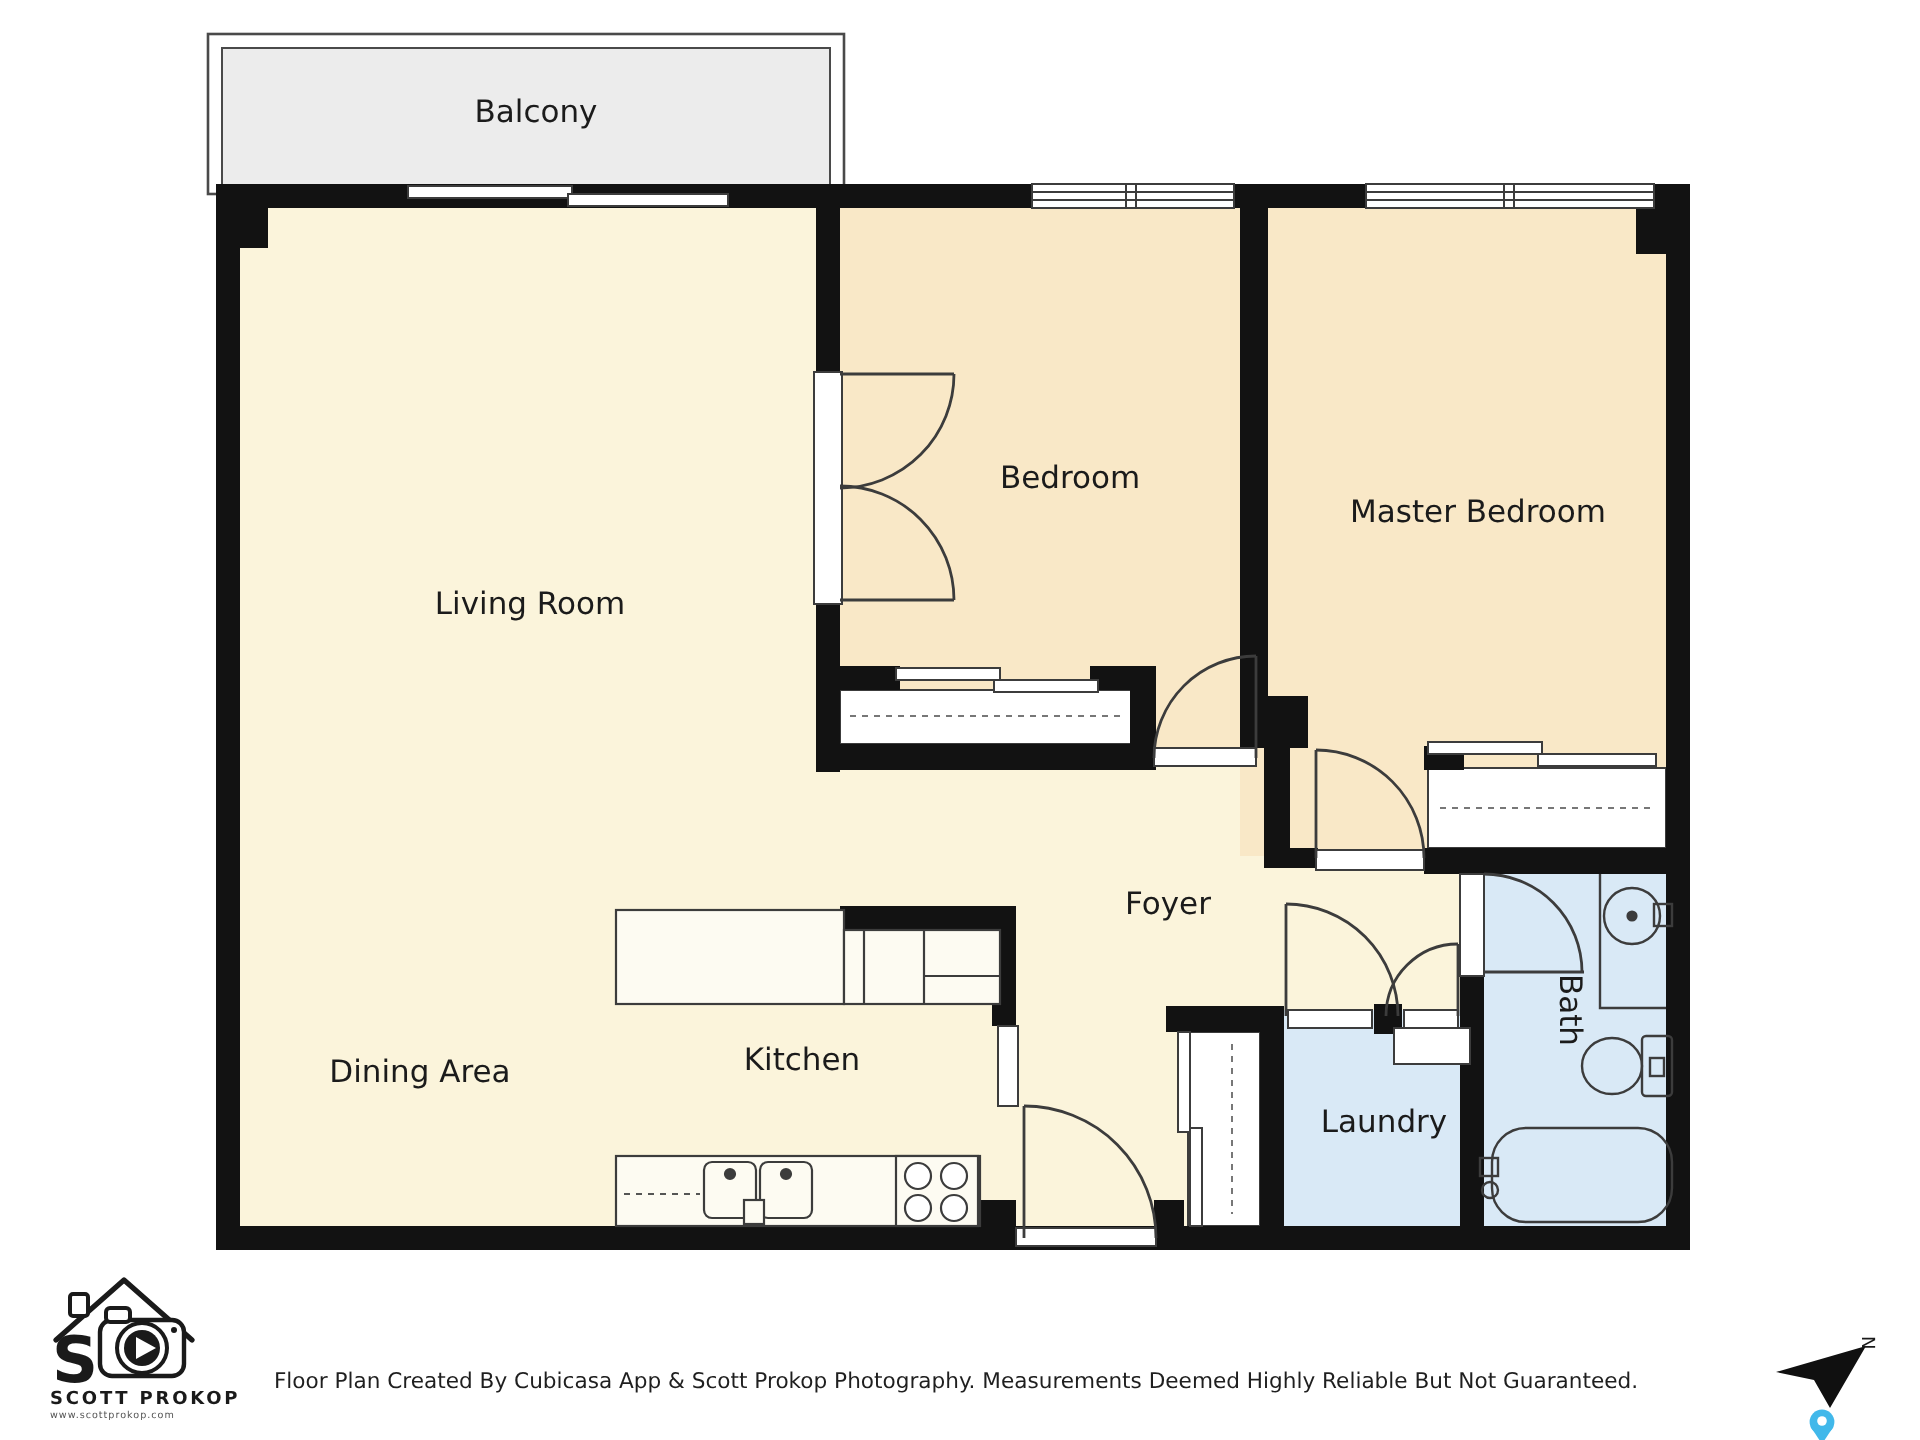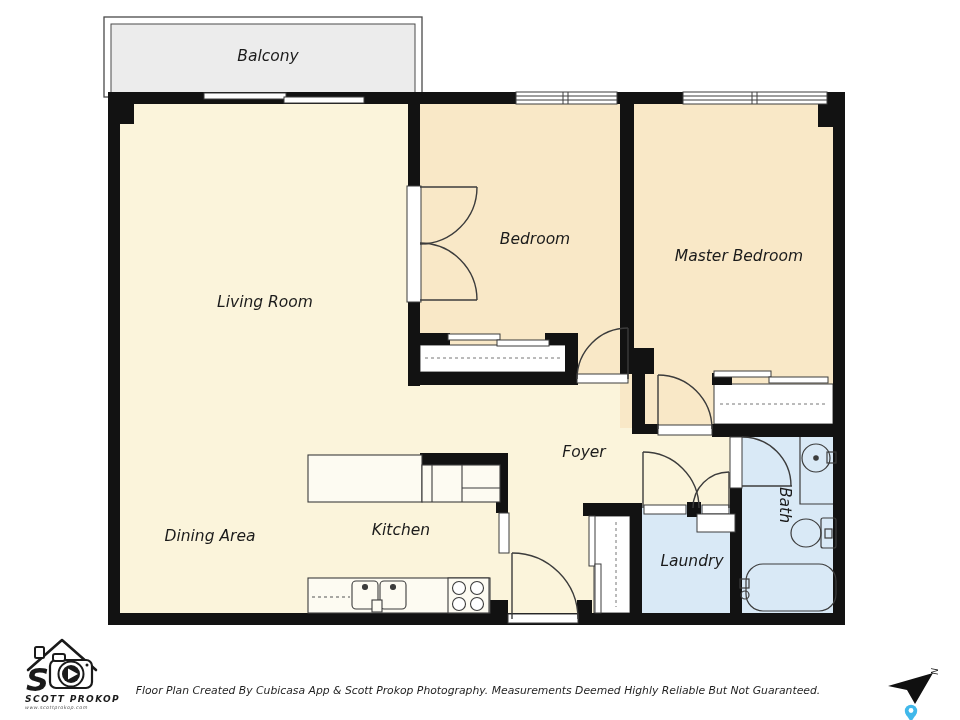--- a/index.html
+++ b/index.html
@@ -1,17 +1,17 @@
 <!DOCTYPE html>
 <html><head>
 <meta charset="utf-8">
 <style>
   html,body{margin:0;padding:0;background:#fff;}
   .stage{position:relative;width:960px;height:720px;background:#ffffff;overflow:hidden;
-         font-family:"DejaVu Sans","Liberation Sans",sans-serif;font-style:italic;}
+         font-family:"DejaVu Sans","Liberation Sans",sans-serif;}
   svg text{font-family:"DejaVu Sans","Liberation Sans",sans-serif;}
   .room-label{font-size:15.5px;fill:#1b1b1b;}
   .footer-text{font-size:10.8px;fill:#1f1f1f;}
   .logo-name{font-size:9px;font-weight:bold;letter-spacing:1.4px;fill:#1a1a1a;}
   .logo-url{font-size:4.8px;letter-spacing:0.5px;fill:#555;}
   .north-label{font-size:9px;fill:#1a1a1a;}
   .monogram{font-size:32px;font-weight:bold;fill:#1a1a1a;}
 </style>
 </head>
 <body>

